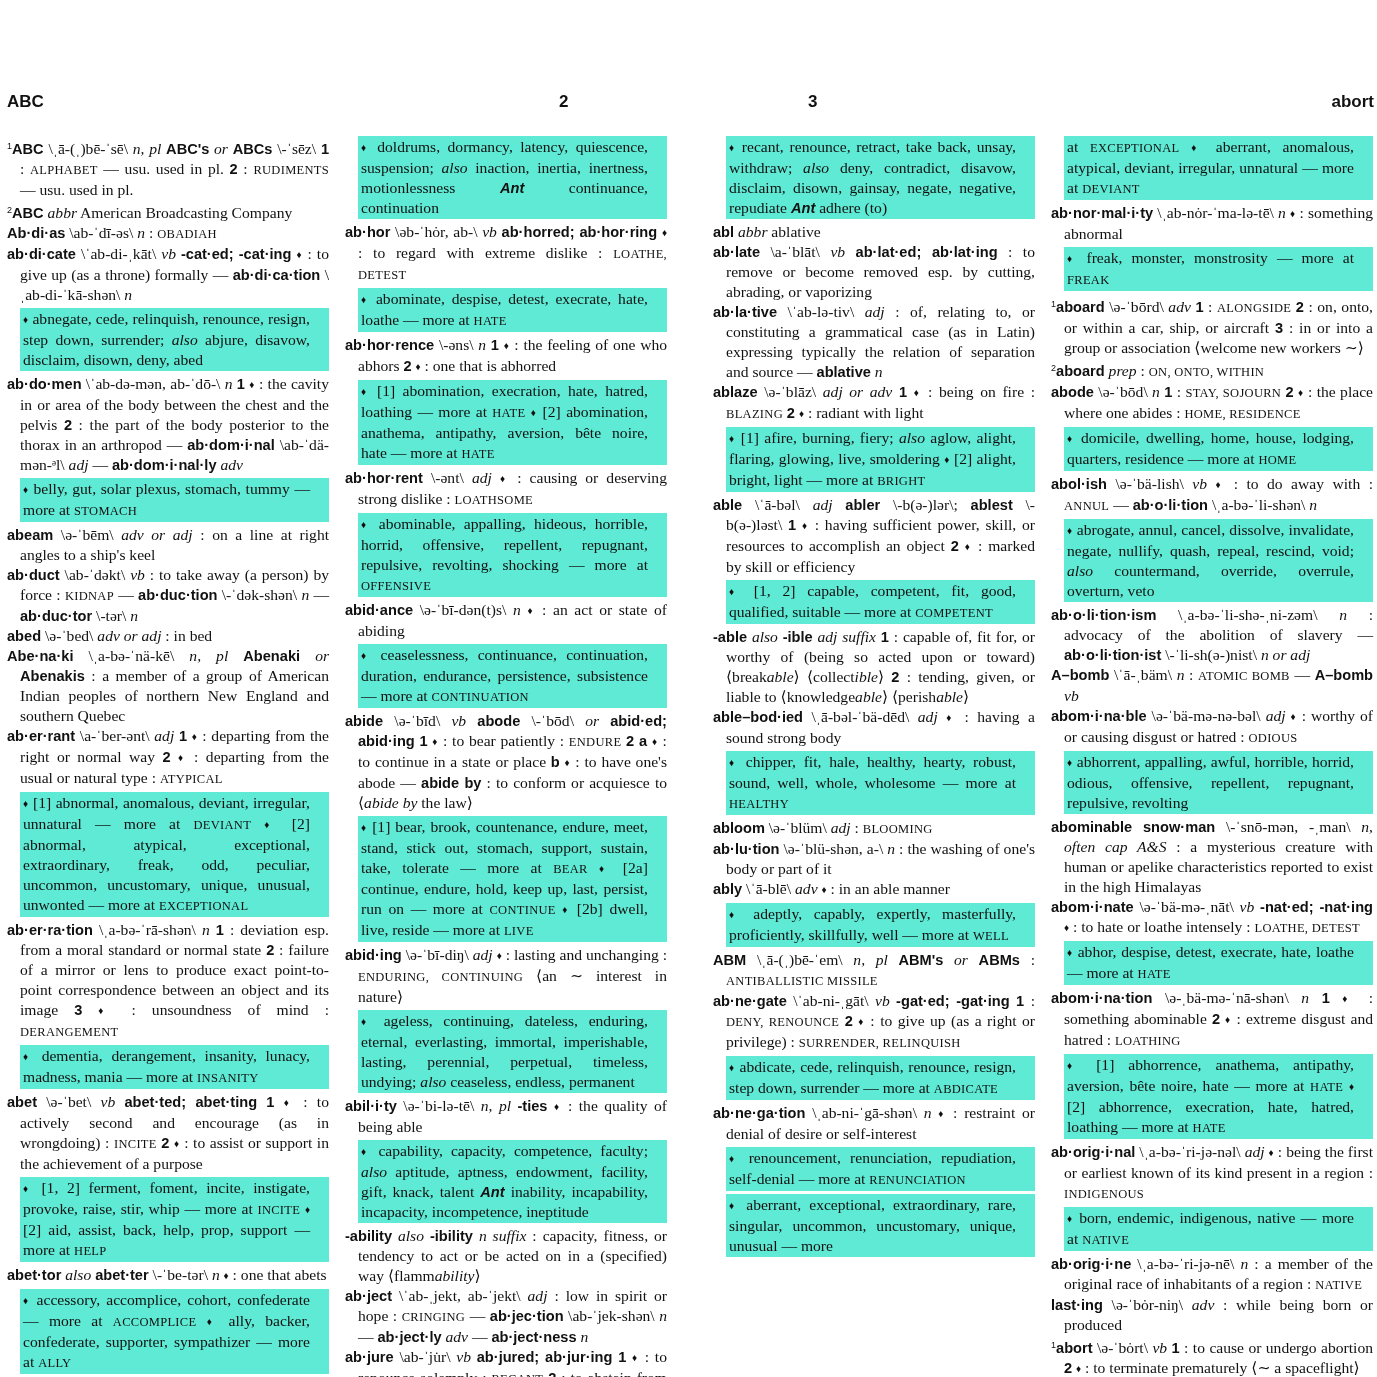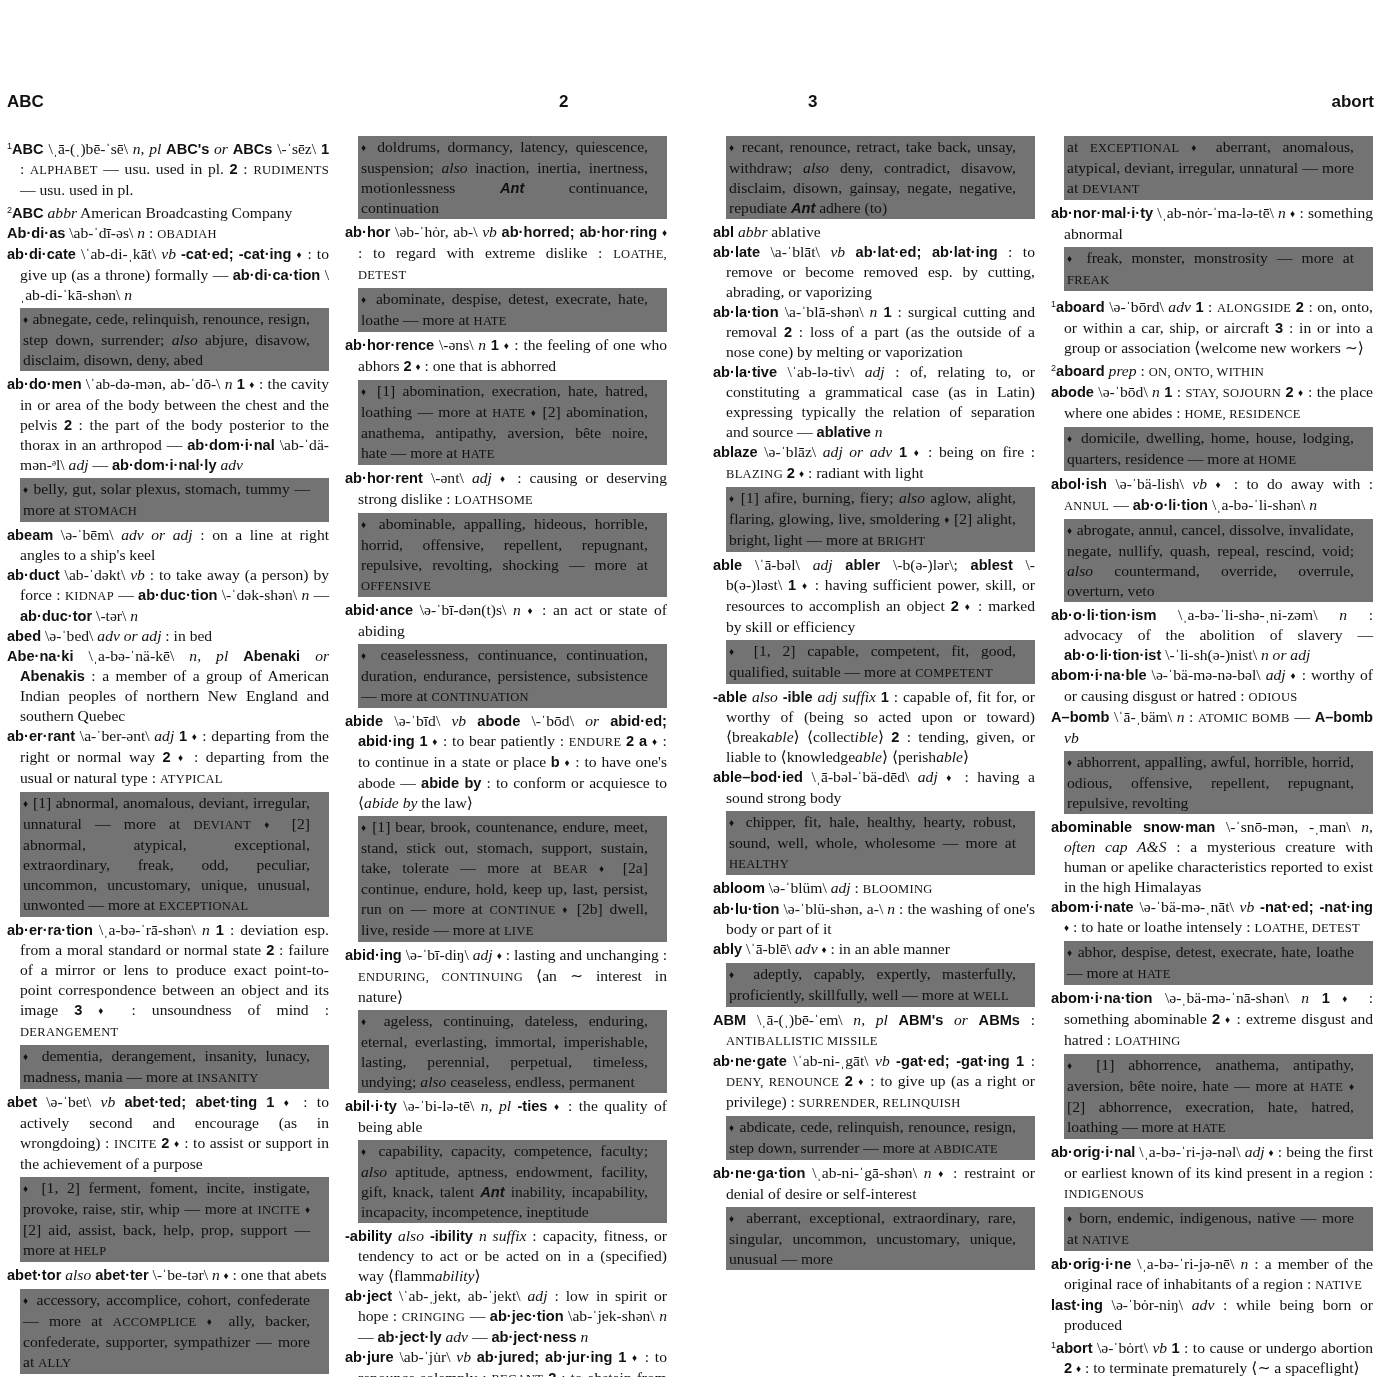--- a/index.html
+++ b/index.html
@@ -11,21 +11,21 @@
   #hdr-left{left:7px;}
   #hdr-p2{left:559px;}
   #hdr-p3{left:808px;}
   #hdr-right{right:3px;}
   .col{position:absolute;top:136px;width:322px;font-size:15.6px;line-height:20px;}
   #col-0{left:7px;}
   #col-1{left:345px;}
   #col-2{left:713px;}
   #col-3{left:1051px;}
   .entry{margin:0;padding-left:13px;text-indent:-13px;text-align:justify;}
-  .syn{background:#737373;margin:3px 0 3px 13px;padding:1px 19px 1px 3px;text-indent:0;text-align:justify;}
+  .syn{background:#5eead4;margin:3px 0 3px 13px;padding:1px 19px 1px 3px;text-indent:0;text-align:justify;}
   .syn.top{margin-top:0;}
   .hw,.b{font-family:"Liberation Sans","DejaVu Sans",sans-serif;font-weight:bold;font-size:14.6px;}
   .ant{font-family:"Liberation Sans","DejaVu Sans",sans-serif;font-weight:bold;font-style:italic;font-size:14.6px;}
   .i{font-style:italic;}
   .sc{font-size:12.5px;letter-spacing:0.3px;}
   .sup{font-size:9px;vertical-align:5px;font-family:"Liberation Sans","DejaVu Sans",sans-serif;}
   .dia{font-size:10px;vertical-align:1px;}
 </style>
 </head>
 <body>
@@ -76,52 +76,52 @@
     <p class="entry"><span class="hw">abil·i·ty</span><span> \ə-ˈbi-lə-tē\ </span><span class="i">n, pl</span><span> </span><span class="b">-ties</span><span> </span><span class="dia">♦</span><span> : the quality of being able</span></p>
     <p class="syn"><span class="dia">♦</span><span> capability, capacity, competence, faculty; </span><span class="i">also</span><span> aptitude, aptness, endowment, facility, gift, knack, talent </span><span class="ant">Ant</span><span> inability, incapability, incapacity, incompetence, ineptitude</span></p>
     <p class="entry"><span class="hw">-ability</span><span> </span><span class="i">also</span><span> </span><span class="hw">-ibility</span><span> </span><span class="i">n suffix</span><span> : capacity, fitness, or tendency to act or be acted on in a (specified) way ⟨flamm</span><span class="i">ability</span><span>⟩</span></p>
     <p class="entry"><span class="hw">ab·ject</span><span> \ˈab-ˌjekt, ab-ˈjekt\ </span><span class="i">adj</span><span> : low in spirit or hope : </span><span class="sc">CRINGING</span><span> — </span><span class="b">ab·jec·tion</span><span> \ab-ˈjek-shən\ </span><span class="i">n</span><span> — </span><span class="b">ab·ject·ly</span><span> </span><span class="i">adv</span><span> — </span><span class="b">ab·ject·ness</span><span> </span><span class="i">n</span></p>
     <p class="entry"><span class="hw">ab·jure</span><span> \ab-ˈju̇r\ </span><span class="i">vb</span><span> </span><span class="b">ab·jured; ab·jur·ing</span><span> </span><span class="b">1</span><span> </span><span class="dia">♦</span><span> : to renounce solemnly : </span><span class="sc">RECANT</span><span> </span><span class="b">2</span><span> : to abstain from — </span><span class="b">ab·ju·ra·tion</span><span> \ˌab-jə-ˈrā-shən\ </span><span class="i">n</span></p>
   </div>
 <div class="col" id="col-2">
     <p class="syn top"><span class="dia">♦</span><span> recant, renounce, retract, take back, unsay, withdraw; </span><span class="i">also</span><span> deny, contradict, disavow, disclaim, disown, gainsay, negate, negative, repudiate </span><span class="ant">Ant</span><span> adhere (to)</span></p>
     <p class="entry"><span class="hw">abl</span><span> </span><span class="i">abbr</span><span> ablative</span></p>
     <p class="entry"><span class="hw">ab·late</span><span> \a-ˈblāt\ </span><span class="i">vb</span><span> </span><span class="b">ab·lat·ed; ab·lat·ing</span><span> : to remove or become removed esp. by cutting, abrading, or vaporizing</span></p>
-    <p class="entry"><span class="hw">ab·la·tion</span><span> \a-ˈblā-shən\ </span><span class="i">n</span><span>  </span><span class="b">1</span><span> : surgical cutting and removal  </span><span class="b">2</span><span> : loss of a part (as the outside of a nose cone) by melting or vaporization</span></p>
     <p class="entry"><span class="hw">ab·la·tive</span><span> \ˈab-lə-tiv\ </span><span class="i">adj</span><span> : of, relating to, or constituting a grammatical case (as in Latin) expressing typically the relation of separation and source — </span><span class="b">ablative</span><span> </span><span class="i">n</span></p>
     <p class="entry"><span class="hw">ablaze</span><span> \ə-ˈblāz\ </span><span class="i">adj or adv</span><span>  </span><span class="b">1</span><span> </span><span class="dia">♦</span><span> : being on fire : </span><span class="sc">BLAZING</span><span>  </span><span class="b">2</span><span> </span><span class="dia">♦</span><span> : radiant with light</span></p>
     <p class="syn"><span class="dia">♦</span><span> [1] afire, burning, fiery; </span><span class="i">also</span><span> aglow, alight, flaring, glowing, live, smoldering </span><span class="dia">♦</span><span> [2] alight, bright, light — more at </span><span class="sc">BRIGHT</span></p>
     <p class="entry"><span class="hw">able</span><span> \ˈā-bəl\ </span><span class="i">adj</span><span> </span><span class="b">abler</span><span> \-b(ə-)lər\; </span><span class="b">ablest</span><span> \-b(ə-)ləst\  </span><span class="b">1</span><span> </span><span class="dia">♦</span><span> : having sufficient power, skill, or resources to accomplish an object  </span><span class="b">2</span><span> </span><span class="dia">♦</span><span> : marked by skill or efficiency</span></p>
     <p class="syn"><span class="dia">♦</span><span> [1, 2] capable, competent, fit, good, qualified, suitable — more at </span><span class="sc">COMPETENT</span></p>
     <p class="entry"><span class="hw">-able</span><span> </span><span class="i">also</span><span> </span><span class="hw">-ible</span><span> </span><span class="i">adj suffix</span><span>  </span><span class="b">1</span><span> : capable of, fit for, or worthy of (being so acted upon or toward) ⟨break</span><span class="i">able</span><span>⟩ ⟨collect</span><span class="i">ible</span><span>⟩  </span><span class="b">2</span><span> : tending, given, or liable to ⟨knowledge</span><span class="i">able</span><span>⟩ ⟨perish</span><span class="i">able</span><span>⟩</span></p>
     <p class="entry"><span class="hw">able–bod·ied</span><span> \ˌā-bəl-ˈbä-dēd\ </span><span class="i">adj</span><span> </span><span class="dia">♦</span><span> : having a sound strong body</span></p>
     <p class="syn"><span class="dia">♦</span><span> chipper, fit, hale, healthy, hearty, robust, sound, well, whole, wholesome — more at </span><span class="sc">HEALTHY</span></p>
     <p class="entry"><span class="hw">abloom</span><span> \ə-ˈblüm\ </span><span class="i">adj</span><span> : </span><span class="sc">BLOOMING</span></p>
     <p class="entry"><span class="hw">ab·lu·tion</span><span> \ə-ˈblü-shən, a-\ </span><span class="i">n</span><span> : the washing of one's body or part of it</span></p>
     <p class="entry"><span class="hw">ably</span><span> \ˈā-blē\ </span><span class="i">adv</span><span> </span><span class="dia">♦</span><span> : in an able manner</span></p>
     <p class="syn"><span class="dia">♦</span><span> adeptly, capably, expertly, masterfully, proficiently, skillfully, well — more at </span><span class="sc">WELL</span></p>
     <p class="entry"><span class="hw">ABM</span><span> \ˌā-(ˌ)bē-ˈem\ </span><span class="i">n, pl</span><span> </span><span class="hw">ABM's</span><span> </span><span class="i">or</span><span> </span><span class="hw">ABMs</span><span> : </span><span class="sc">ANTIBALLISTIC MISSILE</span></p>
     <p class="entry"><span class="hw">ab·ne·gate</span><span> \ˈab-ni-ˌgāt\ </span><span class="i">vb</span><span> </span><span class="b">-gat·ed; -gat·ing</span><span> </span><span class="b">1</span><span> : </span><span class="sc">DENY, RENOUNCE</span><span>  </span><span class="b">2</span><span> </span><span class="dia">♦</span><span> : to give up (as a right or privilege) : </span><span class="sc">SURRENDER, RELINQUISH</span></p>
     <p class="syn"><span class="dia">♦</span><span> abdicate, cede, relinquish, renounce, resign, step down, surrender — more at </span><span class="sc">ABDICATE</span></p>
     <p class="entry"><span class="hw">ab·ne·ga·tion</span><span> \ˌab-ni-ˈgā-shən\ </span><span class="i">n</span><span> </span><span class="dia">♦</span><span> : restraint or denial of desire or self-interest</span></p>
+    <p class="syn"><span class="dia">♦</span><span> renouncement, renunciation, repudiation, self-denial — more at </span><span class="sc">RENUNCIATION</span></p>
     <p class="syn"><span class="dia">♦</span><span> aberrant, exceptional, extraordinary, rare, singular, uncommon, uncustomary, unique, unusual — more</span></p>
   </div>
 <div class="col" id="col-3">
     <p class="syn top"><span>at </span><span class="sc">EXCEPTIONAL</span><span> </span><span class="dia">♦</span><span> aberrant, anomalous, atypical, deviant, irregular, unnatural — more at </span><span class="sc">DEVIANT</span></p>
     <p class="entry"><span class="hw">ab·nor·mal·i·ty</span><span> \ˌab-nȯr-ˈma-lə-tē\ </span><span class="i">n</span><span> </span><span class="dia">♦</span><span> : something abnormal</span></p>
     <p class="syn"><span class="dia">♦</span><span> freak, monster, monstrosity — more at </span><span class="sc">FREAK</span></p>
     <p class="entry"><span class="sup">1</span><span class="hw">aboard</span><span> \ə-ˈbōrd\ </span><span class="i">adv</span><span>  </span><span class="b">1</span><span> : </span><span class="sc">ALONGSIDE</span><span> </span><span class="b">2</span><span> : on, onto, or within a car, ship, or aircraft  </span><span class="b">3</span><span> : in or into a group or association ⟨welcome new workers ∼⟩</span></p>
     <p class="entry"><span class="sup">2</span><span class="hw">aboard</span><span> </span><span class="i">prep</span><span> : </span><span class="sc">ON, ONTO, WITHIN</span></p>
     <p class="entry"><span class="hw">abode</span><span> \ə-ˈbōd\ </span><span class="i">n</span><span>  </span><span class="b">1</span><span> : </span><span class="sc">STAY, SOJOURN</span><span> </span><span class="b">2</span><span> </span><span class="dia">♦</span><span> : the place where one abides : </span><span class="sc">HOME, RESIDENCE</span></p>
     <p class="syn"><span class="dia">♦</span><span> domicile, dwelling, home, house, lodging, quarters, residence — more at </span><span class="sc">HOME</span></p>
     <p class="entry"><span class="hw">abol·ish</span><span> \ə-ˈbä-lish\ </span><span class="i">vb</span><span> </span><span class="dia">♦</span><span> : to do away with : </span><span class="sc">ANNUL</span><span> — </span><span class="b">ab·o·li·tion</span><span> \ˌa-bə-ˈli-shən\ </span><span class="i">n</span></p>
     <p class="syn"><span class="dia">♦</span><span> abrogate, annul, cancel, dissolve, invalidate, negate, nullify, quash, repeal, rescind, void; </span><span class="i">also</span><span> countermand, override, overrule, overturn, veto</span></p>
     <p class="entry"><span class="hw">ab·o·li·tion·ism</span><span> \ˌa-bə-ˈli-shə-ˌni-zəm\ </span><span class="i">n</span><span> : advocacy of the abolition of slavery — </span><span class="b">ab·o·li·tion·ist</span><span> \-ˈli-sh(ə-)nist\ </span><span class="i">n or adj</span></p>
+    <p class="entry"><span class="hw">A–bomb</span><span> \ˈā-ˌbäm\ </span><span class="i">n</span><span> : </span><span class="sc">ATOMIC BOMB</span><span> — </span><span class="b">A–bomb</span><span> </span><span class="i">vb</span></p>
     <p class="entry"><span class="hw">abom·i·na·ble</span><span> \ə-ˈbä-mə-nə-bəl\ </span><span class="i">adj</span><span> </span><span class="dia">♦</span><span> : worthy of or causing disgust or hatred : </span><span class="sc">ODIOUS</span></p>
-    <p class="entry"><span class="hw">A–bomb</span><span> \ˈā-ˌbäm\ </span><span class="i">n</span><span> : </span><span class="sc">ATOMIC BOMB</span><span> — </span><span class="b">A–bomb</span><span> </span><span class="i">vb</span></p>
     <p class="syn"><span class="dia">♦</span><span> abhorrent, appalling, awful, horrible, horrid, odious, offensive, repellent, repugnant, repulsive, revolting</span></p>
     <p class="entry"><span class="hw">abominable snow·man</span><span> \-ˈsnō-mən, -ˌman\ </span><span class="i">n, often cap A&amp;S</span><span> : a mysterious creature with human or apelike characteristics reported to exist in the high Himalayas</span></p>
     <p class="entry"><span class="hw">abom·i·nate</span><span> \ə-ˈbä-mə-ˌnāt\ </span><span class="i">vb</span><span> </span><span class="b">-nat·ed; -nat·ing</span><span> </span><span class="dia">♦</span><span> : to hate or loathe intensely : </span><span class="sc">LOATHE, DETEST</span></p>
     <p class="syn"><span class="dia">♦</span><span> abhor, despise, detest, execrate, hate, loathe — more at </span><span class="sc">HATE</span></p>
     <p class="entry"><span class="hw">abom·i·na·tion</span><span> \ə-ˌbä-mə-ˈnā-shən\ </span><span class="i">n</span><span> </span><span class="b">1</span><span> </span><span class="dia">♦</span><span> : something abominable  </span><span class="b">2</span><span> </span><span class="dia">♦</span><span> : extreme disgust and hatred : </span><span class="sc">LOATHING</span></p>
     <p class="syn"><span class="dia">♦</span><span> [1] abhorrence, anathema, antipathy, aversion, bête noire, hate — more at </span><span class="sc">HATE</span><span> </span><span class="dia">♦</span><span> [2] abhorrence, execration, hate, hatred, loathing — more at </span><span class="sc">HATE</span></p>
     <p class="entry"><span class="hw">ab·orig·i·nal</span><span> \ˌa-bə-ˈri-jə-nəl\ </span><span class="i">adj</span><span> </span><span class="dia">♦</span><span> : being the first or earliest known of its kind present in a region : </span><span class="sc">INDIGENOUS</span></p>
     <p class="syn"><span class="dia">♦</span><span> born, endemic, indigenous, native — more at </span><span class="sc">NATIVE</span></p>
     <p class="entry"><span class="hw">ab·orig·i·ne</span><span> \ˌa-bə-ˈri-jə-nē\ </span><span class="i">n</span><span> : a member of the original race of inhabitants of a region : </span><span class="sc">NATIVE</span></p>
     <p class="entry"><span class="hw">last·ing</span><span> \ə-ˈbȯr-niŋ\ </span><span class="i">adv</span><span> : while being born or produced</span></p>

